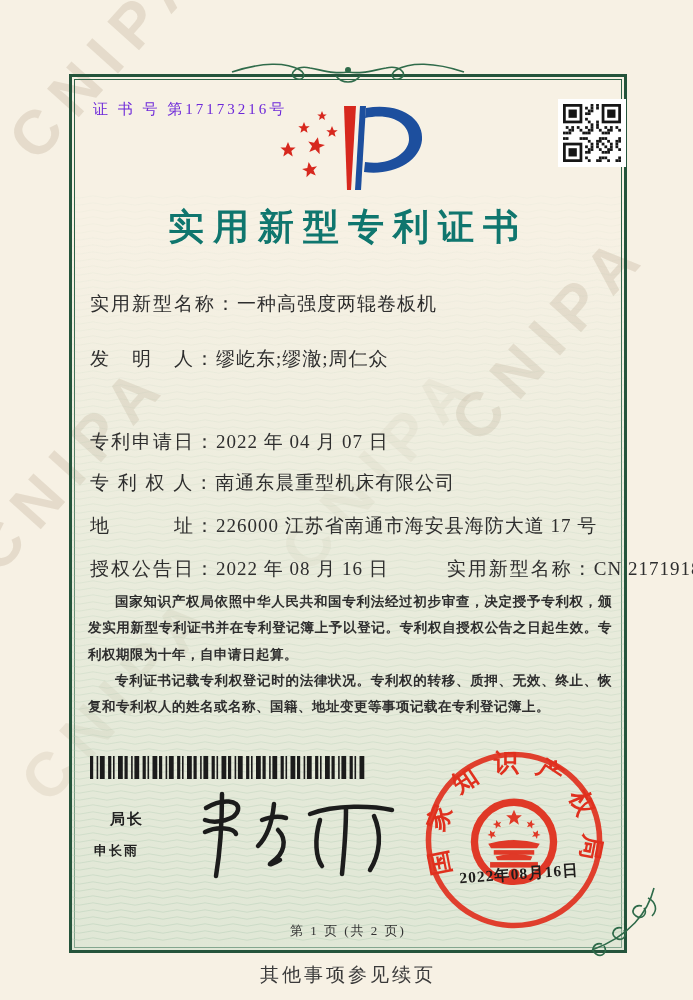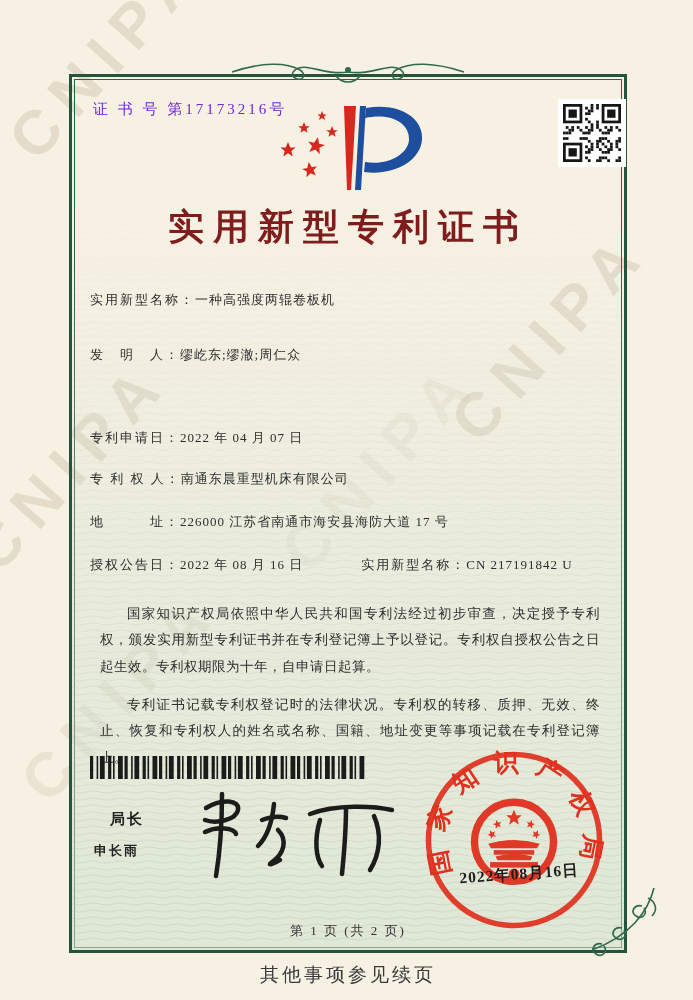--- a/index.html
+++ b/index.html
@@ -41,32 +41,32 @@
 
   .cert-no{
     position:absolute;left:93px;top:100px;
     font-size:15px;letter-spacing:3px;color:#6d28d9;
   }
   .logo{position:absolute;left:252px;top:98px;}
   .qr{position:absolute;left:558px;top:99px;background:#fff;padding:5px;}
   .doc-title{
     position:absolute;left:69px;top:203px;width:558px;
     text-align:center;font-size:36px;font-weight:700;
-    letter-spacing:9px;color:#7f1d1d;
-  }
-
-  .field-row{position:absolute;left:90px;font-size:13px;color:#2e2e2e;letter-spacing:1px;white-space:nowrap;}
+    letter-spacing:9px;color:#0f766e;
+  }
+
+  .field-row{position:absolute;left:90px;font-size:19px;color:#2e2e2e;letter-spacing:1px;white-space:nowrap;}
   .field-row .lab{letter-spacing:2px;}
   .grant-no{margin-left:58px;}
 
   .body-text{
     position:absolute;left:88px;top:589px;width:524px;
     font-size:13.5px;line-height:1.95;text-align:justify;color:#2e2e2e;
   }
-  .body-text p{margin:12px;text-indent:2em;letter-spacing:0.5px;}
+  .body-text p{margin:0;text-indent:2em;letter-spacing:0.5px;font-weight:bold;}
 
   #barcode{position:absolute;left:90px;top:756px;}
 
   .director-label{
     position:absolute;left:110px;top:810px;
     font-family:"Liberation Sans","DejaVu Sans",sans-serif;
     font-size:15px;font-weight:600;color:#222;letter-spacing:2px;
   }
   .director-name{
     position:absolute;left:94px;top:842px;

